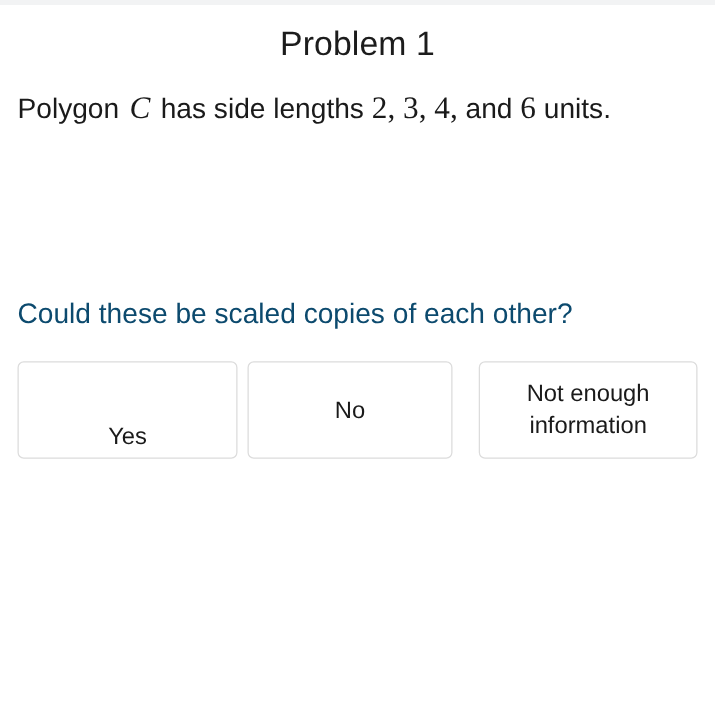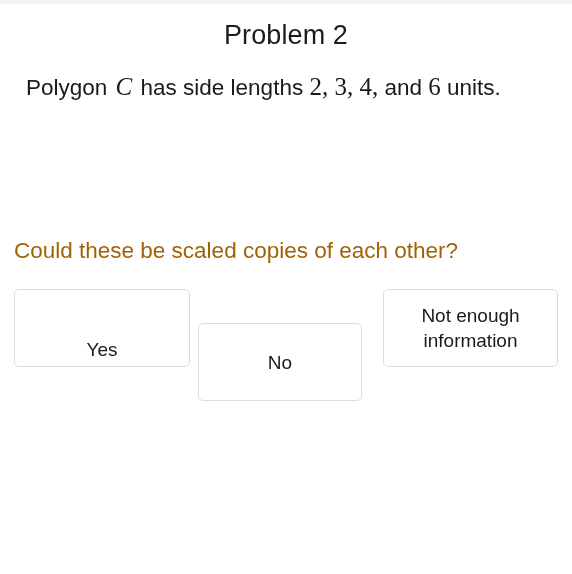--- a/index.html
+++ b/index.html
@@ -43,21 +43,21 @@
     font-family: "Liberation Sans", sans-serif;
     font-size: 27px;
     font-weight: 400;
     color: #1c1c1c;
     letter-spacing: 0.1px;
   }
 
   .statement-block {
     position: absolute;
     top: 69px;
-    left: 26px;
+    left: 14px;
     width: 530px;
   }
 
   .stmt-line {
     font-family: "Liberation Sans", sans-serif;
     font-size: 22.5px;
     line-height: 36px;
     color: #1a1a1a;
     white-space: normal;
   }
@@ -76,21 +76,21 @@
   }
 
   .question-line {
     position: absolute;
     top: 236px;
     left: 14px;
     width: 540px;
     font-family: "Liberation Sans", sans-serif;
     font-size: 22.5px;
     line-height: 30px;
-    color: #a16207;
+    color: #0c4a6e;
   }
 
   .choices {
     position: absolute;
     top: 289px;
     left: 14px;
     width: 544px;
     height: 78px;
   }
 
@@ -109,36 +109,36 @@
     font-family: "Liberation Sans", sans-serif;
     font-size: 19px;
     line-height: 25px;
     color: #1a1a1a;
     cursor: pointer;
     padding: 4px 8px;
     user-select: none;
   }
 
   .choice-0 { left: 0px;   width: 176px; align-items: flex-end; }
-  .choice-1 { left: 184px; width: 164px; margin-top: 34px; }
+  .choice-1 { left: 184px; width: 164px; }
   .choice-2 { left: 369px; width: 175px; align-items: center; }
 
   .choice-label {
     display: block;
     white-space: pre-line;
   }
 </style>
 </head>
 <body>
 
 <div class="page">
 
   <div class="top-strip"></div>
 
-  <div class="problem-title">Problem 2</div>
+  <div class="problem-title">Problem 1</div>
 
   <div class="statement-block">
 
     <div class="stmt-line">
       <span>Polygon</span>
       <span class="mathvar">C</span>
       <span>has side lengths</span>
       <span class="mathnum">2, 3, 4,</span>
       <span>and</span>
       <span class="mathnum">6</span>

